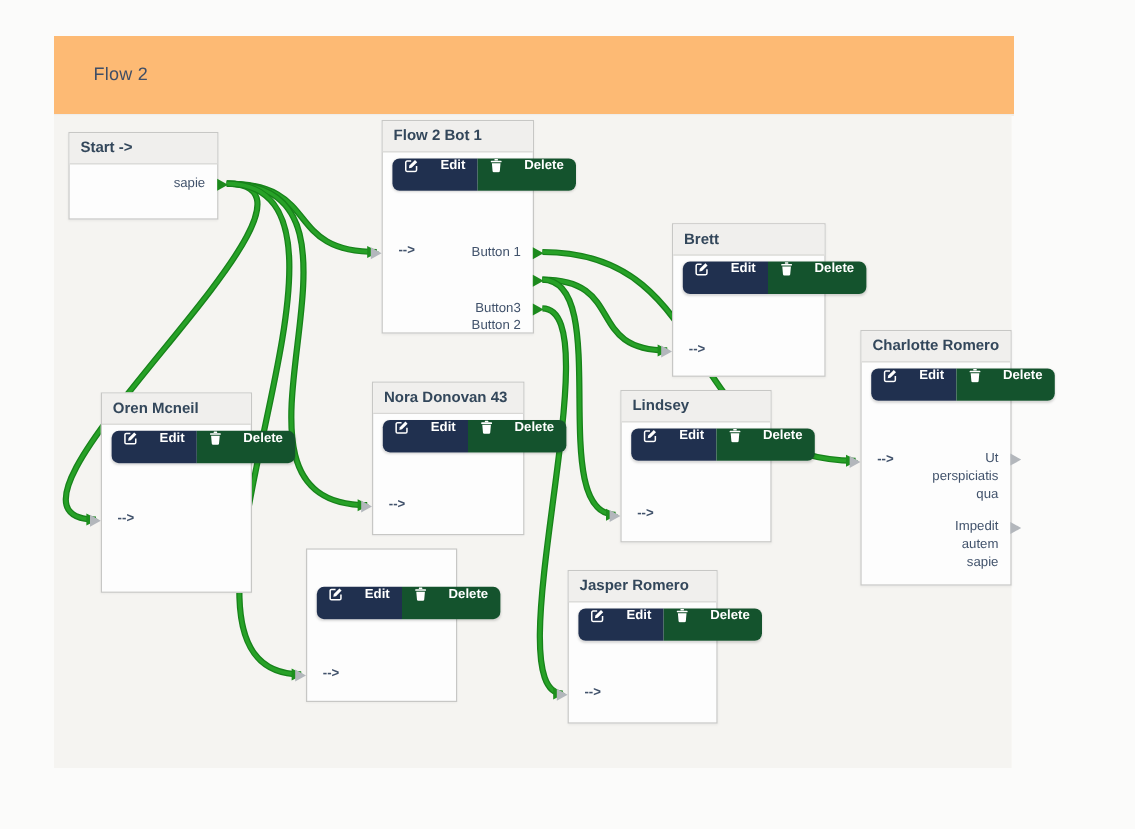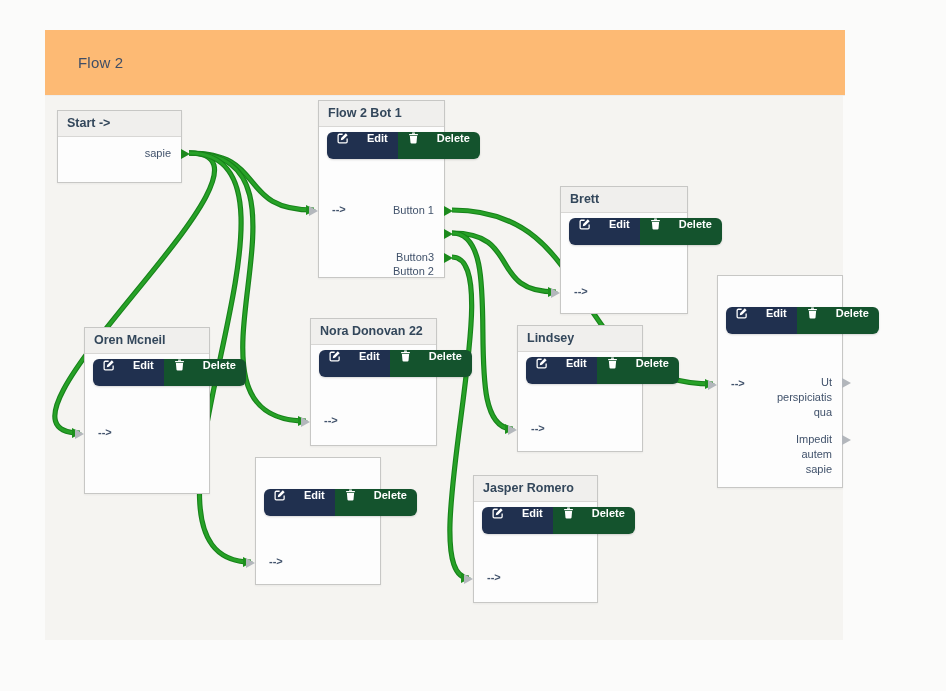--- a/index.html
+++ b/index.html
@@ -115,20 +115,21 @@
               <rect x="5" y="0.8" width="4" height="1.6" rx=".5"></rect>
               <path d="M2.2 5.4h9.6l-.75 8.6a1.5 1.5 0 0 1-1.5 1.4H4.45a1.5 1.5 0 0 1-1.5-1.4L2.2 5.4z"></path>
             </svg>
             <span>Delete</span>
           </div>
         </div>
         <div class="port-in-label" style="top: 98px;">--&gt;</div>
         <div class="ep ep-in" style="top: 101px;"></div>
       </div>
       <div class="node" style="left: 672px; top: 179px; width: 126px; height: 213px;">
+        <div class="node-header">Charlotte Romero</div>
         <div class="btn-row">
           <div class="btn btn-edit">
             <svg width="12" height="12" viewBox="0 0 16 16" fill="none" stroke="#fff" stroke-width="1.7">
               <path d="M13.5 8.5V13a1.5 1.5 0 0 1-1.5 1.5H3A1.5 1.5 0 0 1 1.5 13V4.5A1.5 1.5 0 0 1 3 3h4.5"></path>
               <path d="M11.8 1.8l2.4 2.4L8 10.4l-3 .6.6-3 6.2-6.2z" fill="#fff" stroke="none"></path>
             </svg>
             <span>Edit</span>
           </div>
           <div class="btn btn-delete">
             <svg width="11" height="12" viewBox="0 0 14 16" fill="#fff">
@@ -162,21 +163,21 @@
               <rect x="5" y="0.8" width="4" height="1.6" rx=".5"></rect>
               <path d="M2.2 5.4h9.6l-.75 8.6a1.5 1.5 0 0 1-1.5 1.4H4.45a1.5 1.5 0 0 1-1.5-1.4L2.2 5.4z"></path>
             </svg>
             <span>Delete</span>
           </div>
         </div>
         <div class="port-in-label" style="top: 98px;">--&gt;</div>
         <div class="ep ep-in" style="top: 101px;"></div>
       </div>
       <div class="node" style="left: 265px; top: 222px; width: 127px; height: 128px;">
-        <div class="node-header">Nora Donovan 22</div>
+        <div class="node-header">Nora Donovan 43</div>
         <div class="btn-row">
           <div class="btn btn-edit">
             <svg width="12" height="12" viewBox="0 0 16 16" fill="none" stroke="#fff" stroke-width="1.7">
               <path d="M13.5 8.5V13a1.5 1.5 0 0 1-1.5 1.5H3A1.5 1.5 0 0 1 1.5 13V4.5A1.5 1.5 0 0 1 3 3h4.5"></path>
               <path d="M11.8 1.8l2.4 2.4L8 10.4l-3 .6.6-3 6.2-6.2z" fill="#fff" stroke="none"></path>
             </svg>
             <span>Edit</span>
           </div>
           <div class="btn btn-delete">
             <svg width="11" height="12" viewBox="0 0 14 16" fill="#fff">

